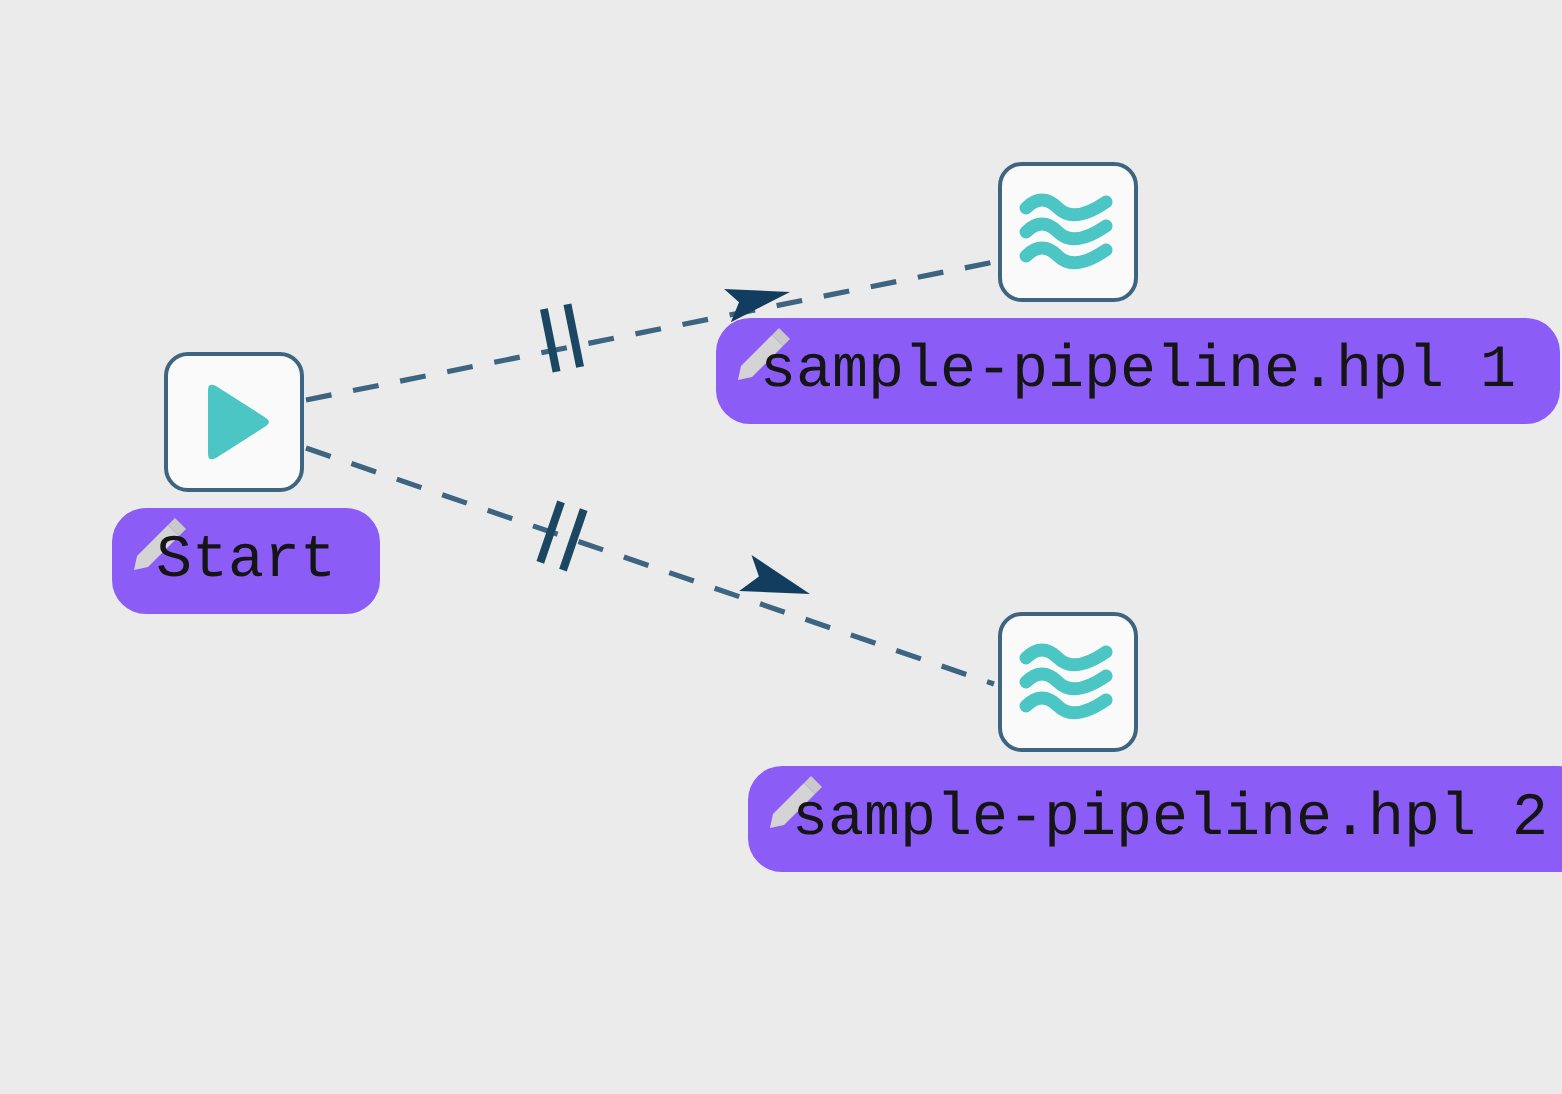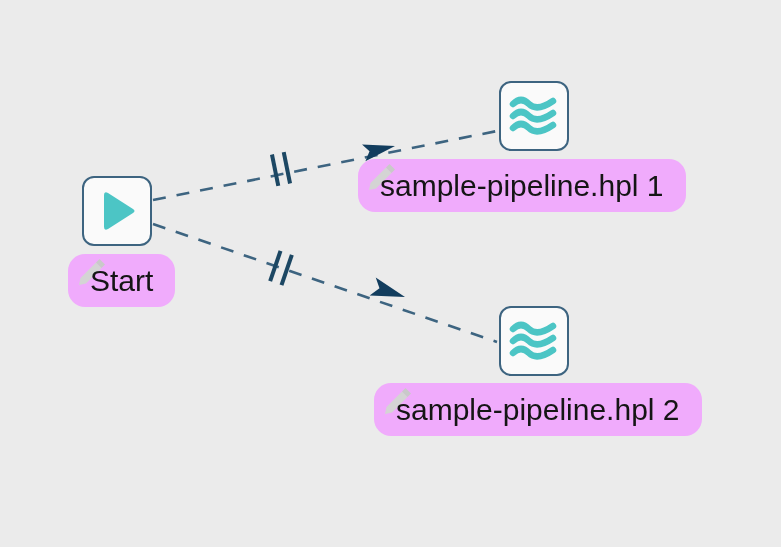--- a/index.html
+++ b/index.html
@@ -49,50 +49,51 @@
   .node-box svg { display: block; }
 
   #start-box  { left: 82px;  top: 176px; }
   #pipe1-box  { left: 499px; top: 81px;  }
   #pipe2-box  { left: 499px; top: 306px; }
 
   
   .name-badge {
     position: absolute;
     box-sizing: border-box;
-    background: #f0abfc;
+    background: #8b5cf6;
     border-radius: 17px;
     height: 53px;
     display: flex;
     align-items: center;
     padding: 0 22px;
     color: #151515;
     font-size: 30px;
     line-height: 1;
     white-space: nowrap;
     overflow: visible;
+    font-family: Liberation Mono, monospace;
   }
 
   .name-badge .label-text {
     position: relative;
     z-index: 2;
   }
 
   
   .edit-pencil {
     position: absolute;
     left: 8px;
     top: 4px;
     width: 30px;
     height: 30px;
     z-index: 1;
     pointer-events: auto;
   }
 
-  #start-badge { left: 68px;  top: 254px; }
+  #start-badge { left: 56px;  top: 254px; }
   #pipe1-badge { left: 358px; top: 159px; }
   #pipe2-badge { left: 374px; top: 383px; }
 </style>
 </head>
 <body>
 
 <div id="canvas">
 
   <svg id="edges" viewBox="0 0 781 547" xmlns="http://www.w3.org/2000/svg">
 

